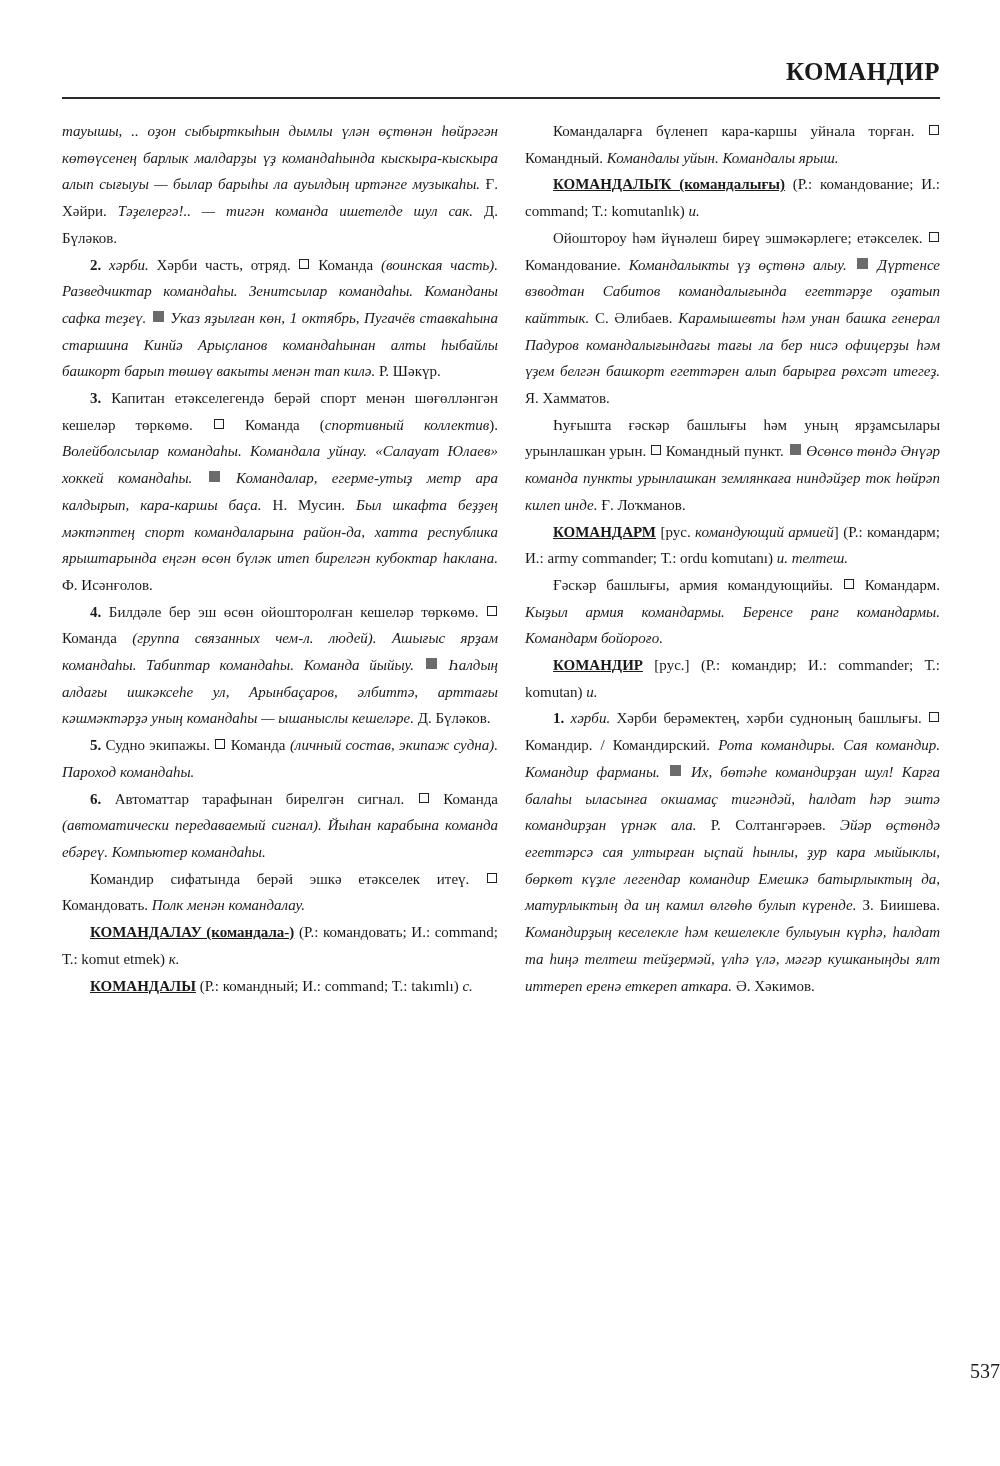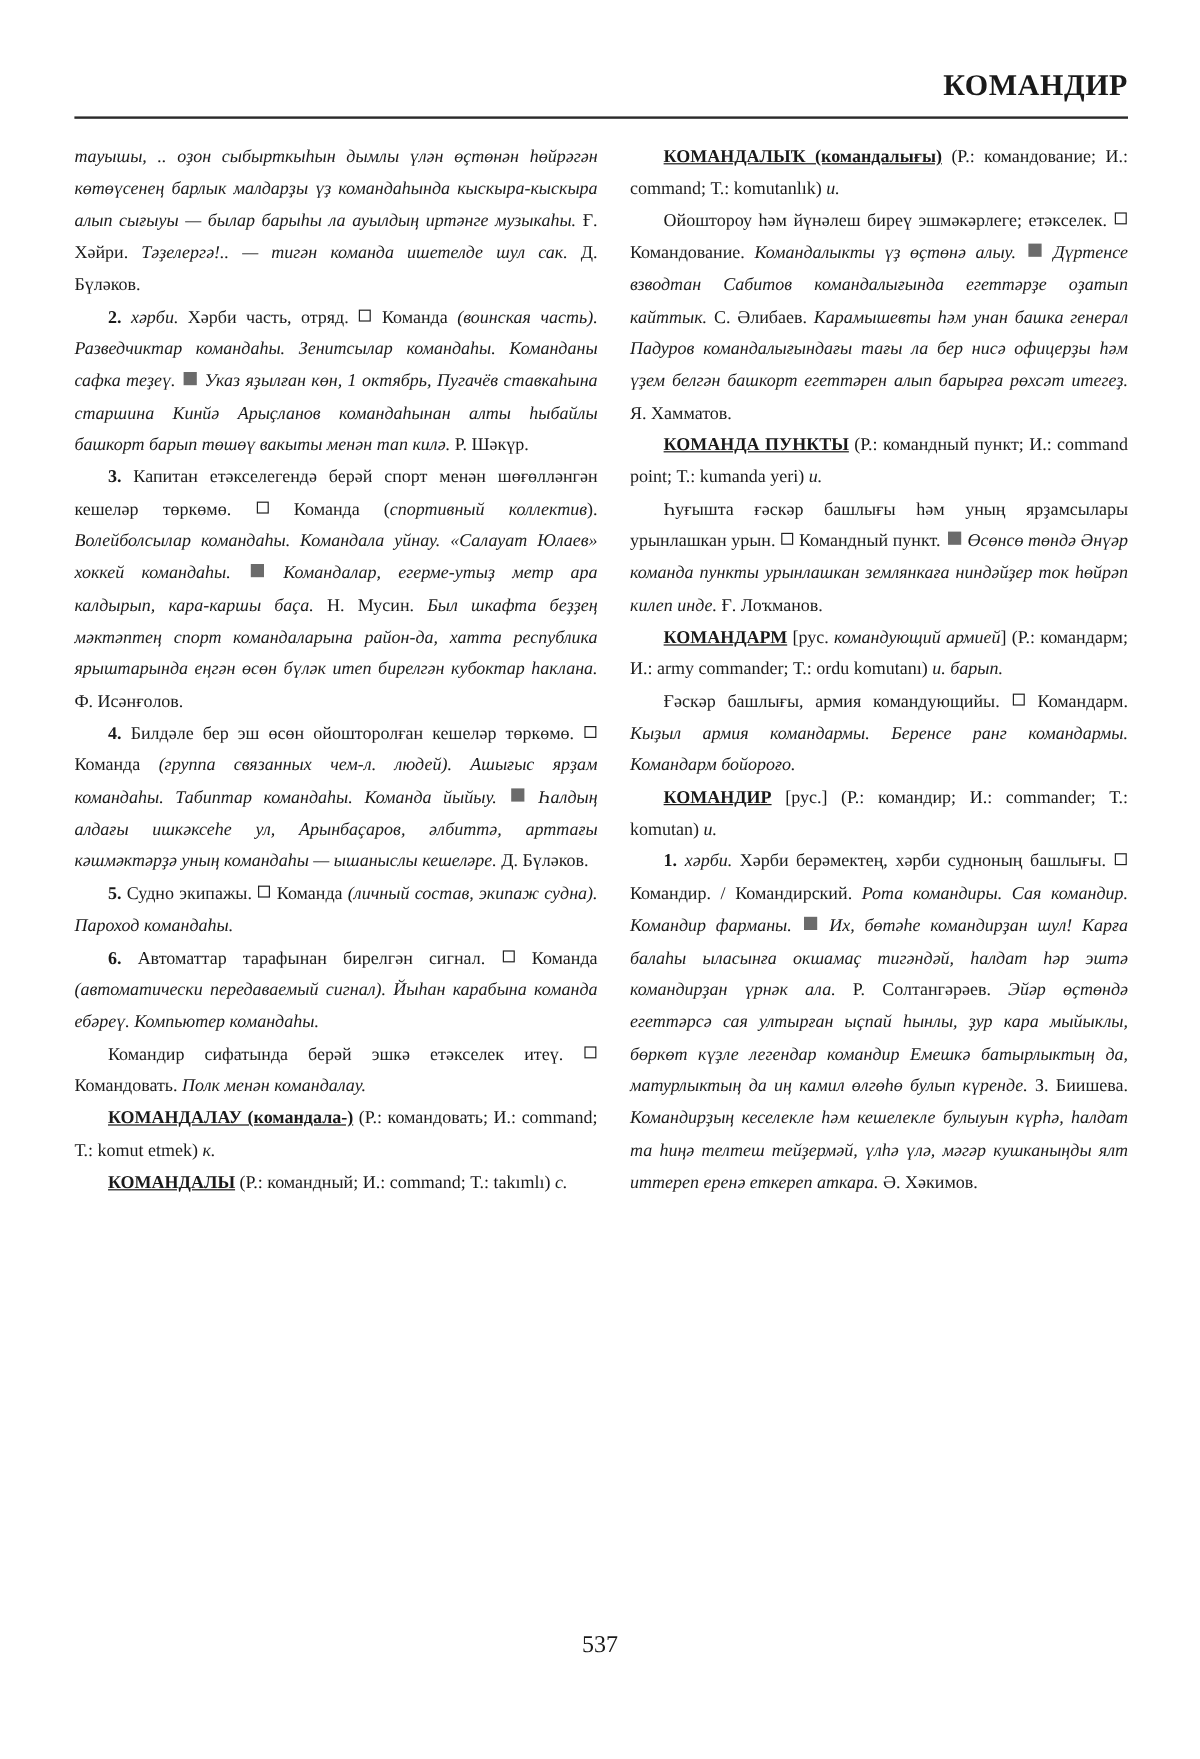--- a/index.html
+++ b/index.html
@@ -12,21 +12,21 @@
          font-size:15px; line-height:26.7px; text-align:justify; hyphens:manual; }
   .col-left { left:62px; width:436px; }
   .col-right { left:525px; width:415px; }
   .col p { margin:0; text-indent:28px; }
   .col p.cont { text-indent:0; }
   .hw { font-weight:bold;text-decoration:underline; }
   .num { font-weight:bold; }
   i, .it { font-style:italic; }
   .sq { display:inline-block; width:10px; height:10px; border:1.2px solid #222; vertical-align:1px; margin:0 1px; box-sizing:border-box; }
   .bsq { display:inline-block; width:11px; height:11px; background:#6b6b6b; vertical-align:1px; margin:0 2px; }
-  .page-num { position:absolute; top:1360px; left:0; width:1000px; text-align:center;
+  .page-num { position:absolute; top:1360px; left:0; width:1000px; text-align:right;
               font-family:"Liberation Serif","DejaVu Serif",serif; font-size:20px; }
 </style>
 </head>
 <body>
 
 <div class="running-head">КОМАНДИР</div>
 <div class="rule"></div>
 
 <div class="col col-left">
   <p class="cont">
@@ -101,58 +101,59 @@
   </p>
 
   <p>
     <span class="hw">КОМАНДАЛЫ</span>
     <span>(Р.: командный; И.: command; Т.: takımlı)</span>
     <i>с.</i>
   </p>
 </div>
 
 <div class="col col-right">
+  <p>
+    <span>Командаларға бүленеп кара-каршы уйнала торған.</span>
+    <span class="sq"></span>
+    <span>Командный.</span>
+    <i>Командалы уйын. Командалы ярыш.</i>
+  </p>
 
   <p>
     <span class="hw">КОМАНДАЛЫҠ (командалығы)</span>
     <span>(Р.: командование; И.: command; Т.: komutanlık)</span>
     <i>и.</i>
   </p>
   <p>
     <span>Ойоштороу һәм йүнәлеш биреү эшмәкәрлеге; етәкселек.</span>
     <span class="sq"></span>
     <span>Командование.</span>
     <i>Командалыкты үҙ өҫтөнә алыу.</i>
     <span class="bsq"></span>
     <i>Дүртенсе взводтан Сабитов командалығында егеттәрҙе оҙатып кайттык.</i>
     <span>С. Әлибаев.</span>
     <i>Карамышевты һәм унан башка генерал Падуров командалығындағы тағы ла бер нисә офицерҙы һәм үҙем белгән башкорт егеттәрен алып барырға рөхсәт итегеҙ.</i>
     <span>Я. Хамматов.</span>
   </p>
 
   <p>
-    <span class="hw">КОМАНДА ПУНКТЫ</span>
-    <span>(Р.: командный пункт; И.: command point; Т.: kumanda yeri)</span>
-    <i>и.</i>
-  </p>
-  <p>
     <span>Һуғышта ғәскәр башлығы һәм уның ярҙамсылары урынлашкан урын.</span>
     <span class="sq"></span>
     <span>Командный пункт.</span>
     <span class="bsq"></span>
     <i>Өсөнсө төндә Әнүәр команда пункты урынлашкан землянкаға ниндәйҙер ток һөйрәп килеп инде.</i>
     <span>Ғ. Лоҡманов.</span>
   </p>
 
   <p>
     <span class="hw">КОМАНДАРМ</span>
     <span>[рус.</span>
     <i>командующий армией</i><span>]</span>
     <span>(Р.: командарм; И.: army commander; Т.: ordu komutanı)</span>
-    <i>и. барып.</i>
+    <i>и. телтеш.</i>
   </p>
   <p>
     <span>Ғәскәр башлығы, армия командующийы.</span>
     <span class="sq"></span>
     <span>Командарм.</span>
     <i>Кыҙыл армия командармы. Беренсе ранг командармы. Командарм бойороғо.</i>
   </p>
 
   <p>
     <span class="hw">КОМАНДИР</span>

